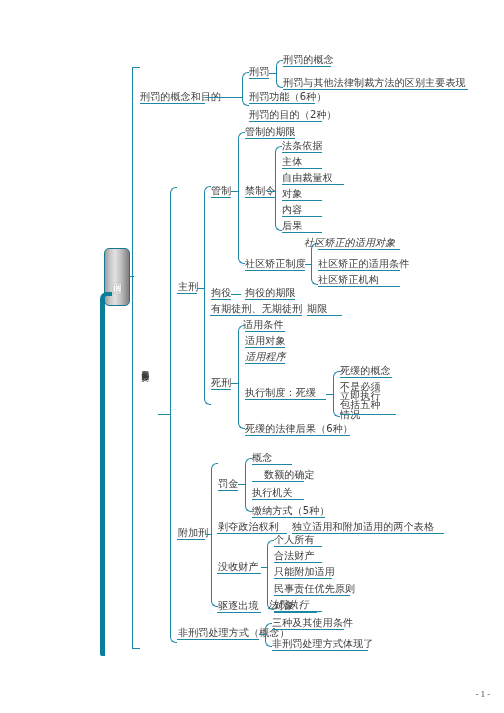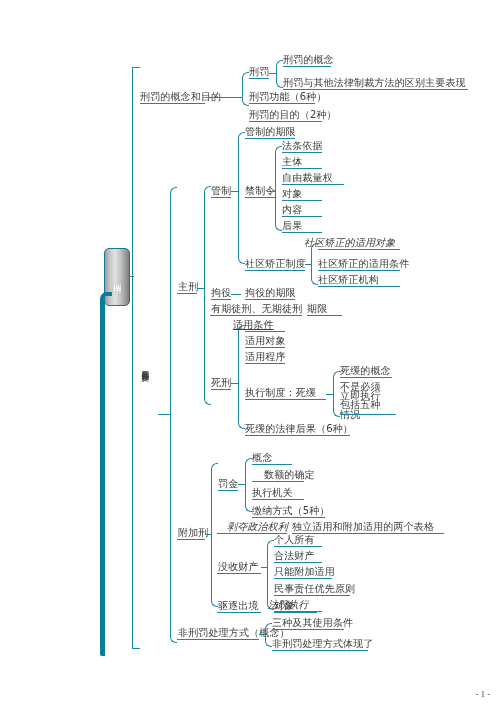--- a/index.html
+++ b/index.html
@@ -294,31 +294,31 @@
   <div class="h" style="left:307px; top:315px; width:35px;"></div>
 
   <div class="node noline" style="left:211px; top:378px;">
     <span>死刑</span>
   </div>
   <div class="h" style="left:211px; top:389px; width:20px;"></div>
 
   <div class="bracket" style="left:238px; top:325px; height:104px;"></div>
   <div class="h" style="left:231px; top:383px; width:8px;"></div>
 
-  <div class="node noline" style="left:233px; top:320px;text-decoration:underline;">
+  <div class="node noline" style="left:243px; top:320px;">
     <span>适用条件</span>
   </div>
   <div class="h" style="left:245px; top:331px; width:40px;"></div>
 
   <div class="node noline" style="left:245px; top:336px;">
     <span>适用对象</span>
   </div>
   <div class="h" style="left:245px; top:347px; width:40px;"></div>
 
-  <div class="node noline" style="left:245px; top:352px;">
+  <div class="node noline" style="left:245px; top:352px;font-style:italic;">
     <span>适用程序</span>
   </div>
   <div class="h" style="left:245px; top:363px; width:40px;"></div>
 
   <div class="node noline" style="left:245px; top:388px;">
     <span>执行制度：死缓</span>
   </div>
   <div class="h" style="left:245px; top:399px; width:81px;"></div>
 
   <div class="bracket" style="left:333px; top:371px; height:46px;"></div>
@@ -368,21 +368,21 @@
   <div class="node noline" style="left:252px; top:488px;">
     <span>执行机关</span>
   </div>
   <div class="h" style="left:252px; top:499px; width:52px;"></div>
 
   <div class="node noline" style="left:252px; top:506px;">
     <span>缴纳方式（5种）</span>
   </div>
   <div class="h" style="left:252px; top:517px; width:73px;"></div>
 
-  <div class="node noline" style="left:227px; top:522px;font-style:italic;">
+  <div class="node noline" style="left:218px; top:522px;">
     <span>剥夺政治权利</span>
   </div>
   <div class="h" style="left:217px; top:533px; width:70px;"></div>
 
   <div class="node noline" style="left:292px; top:522px;">
     <span>独立适用和附加适用的两个表格</span>
   </div>
   <div class="h" style="left:292px; top:533px; width:152px;"></div>
 
   <div class="node noline" style="left:218px; top:562px;">

